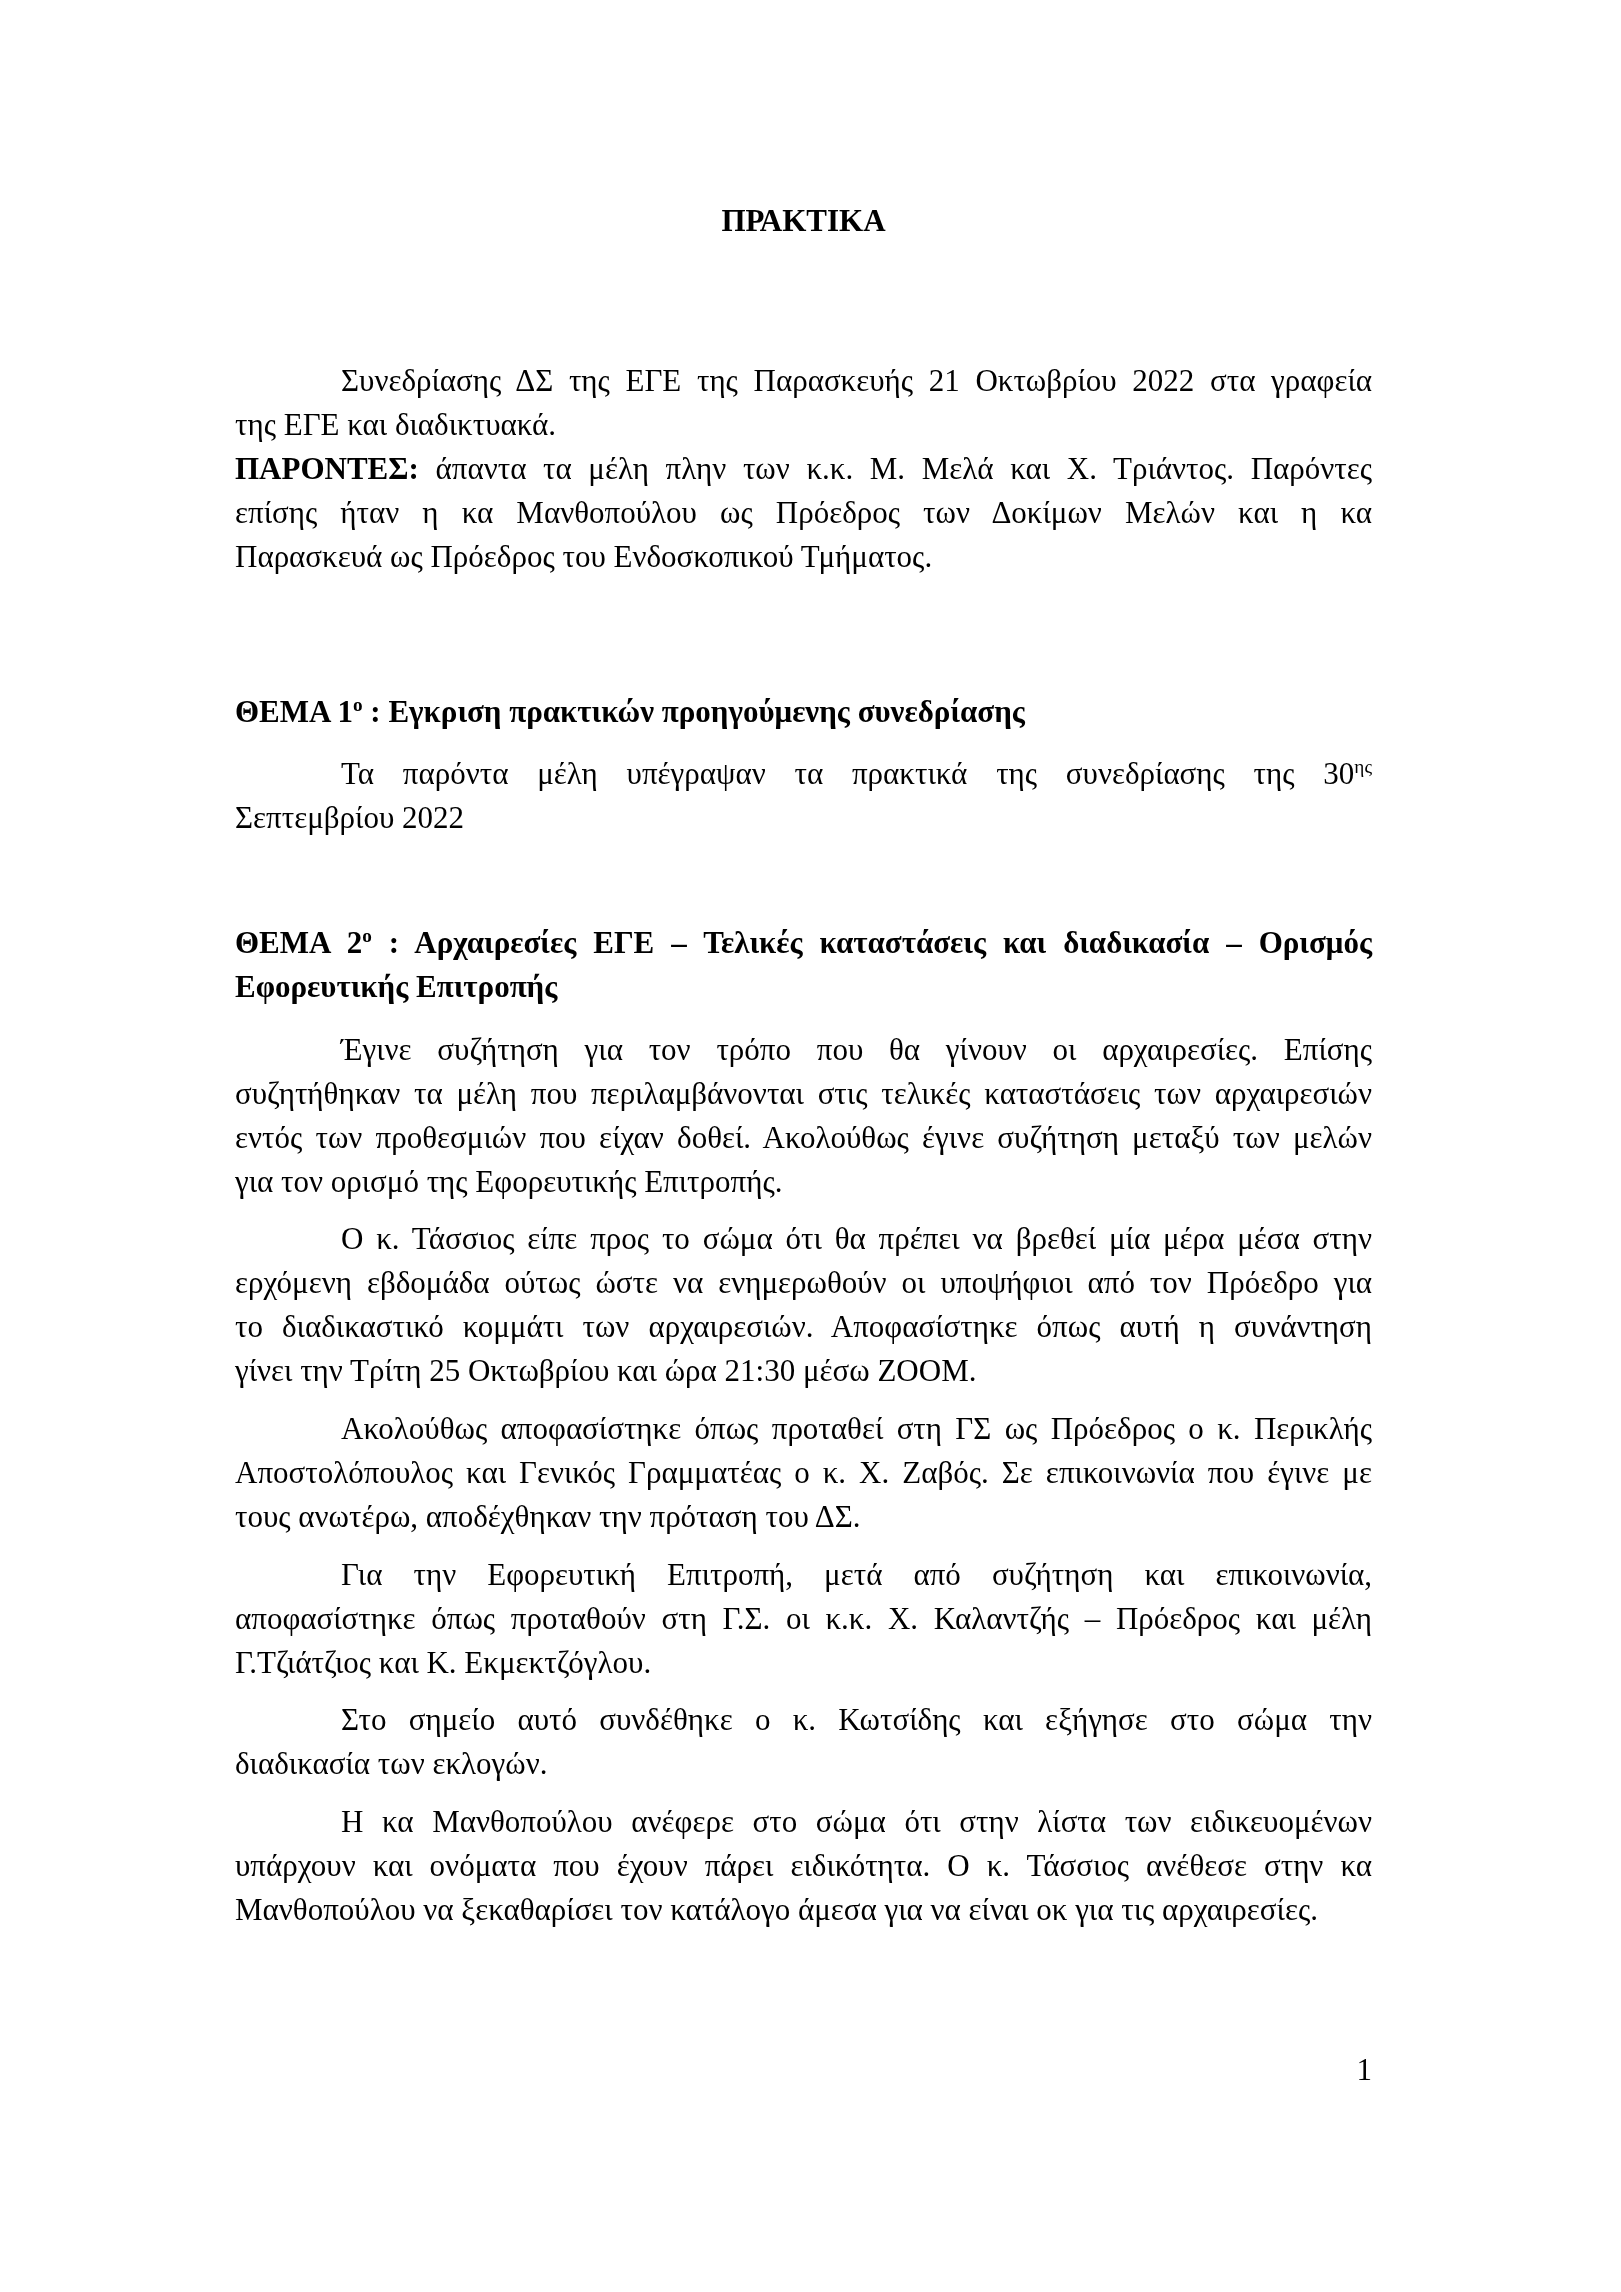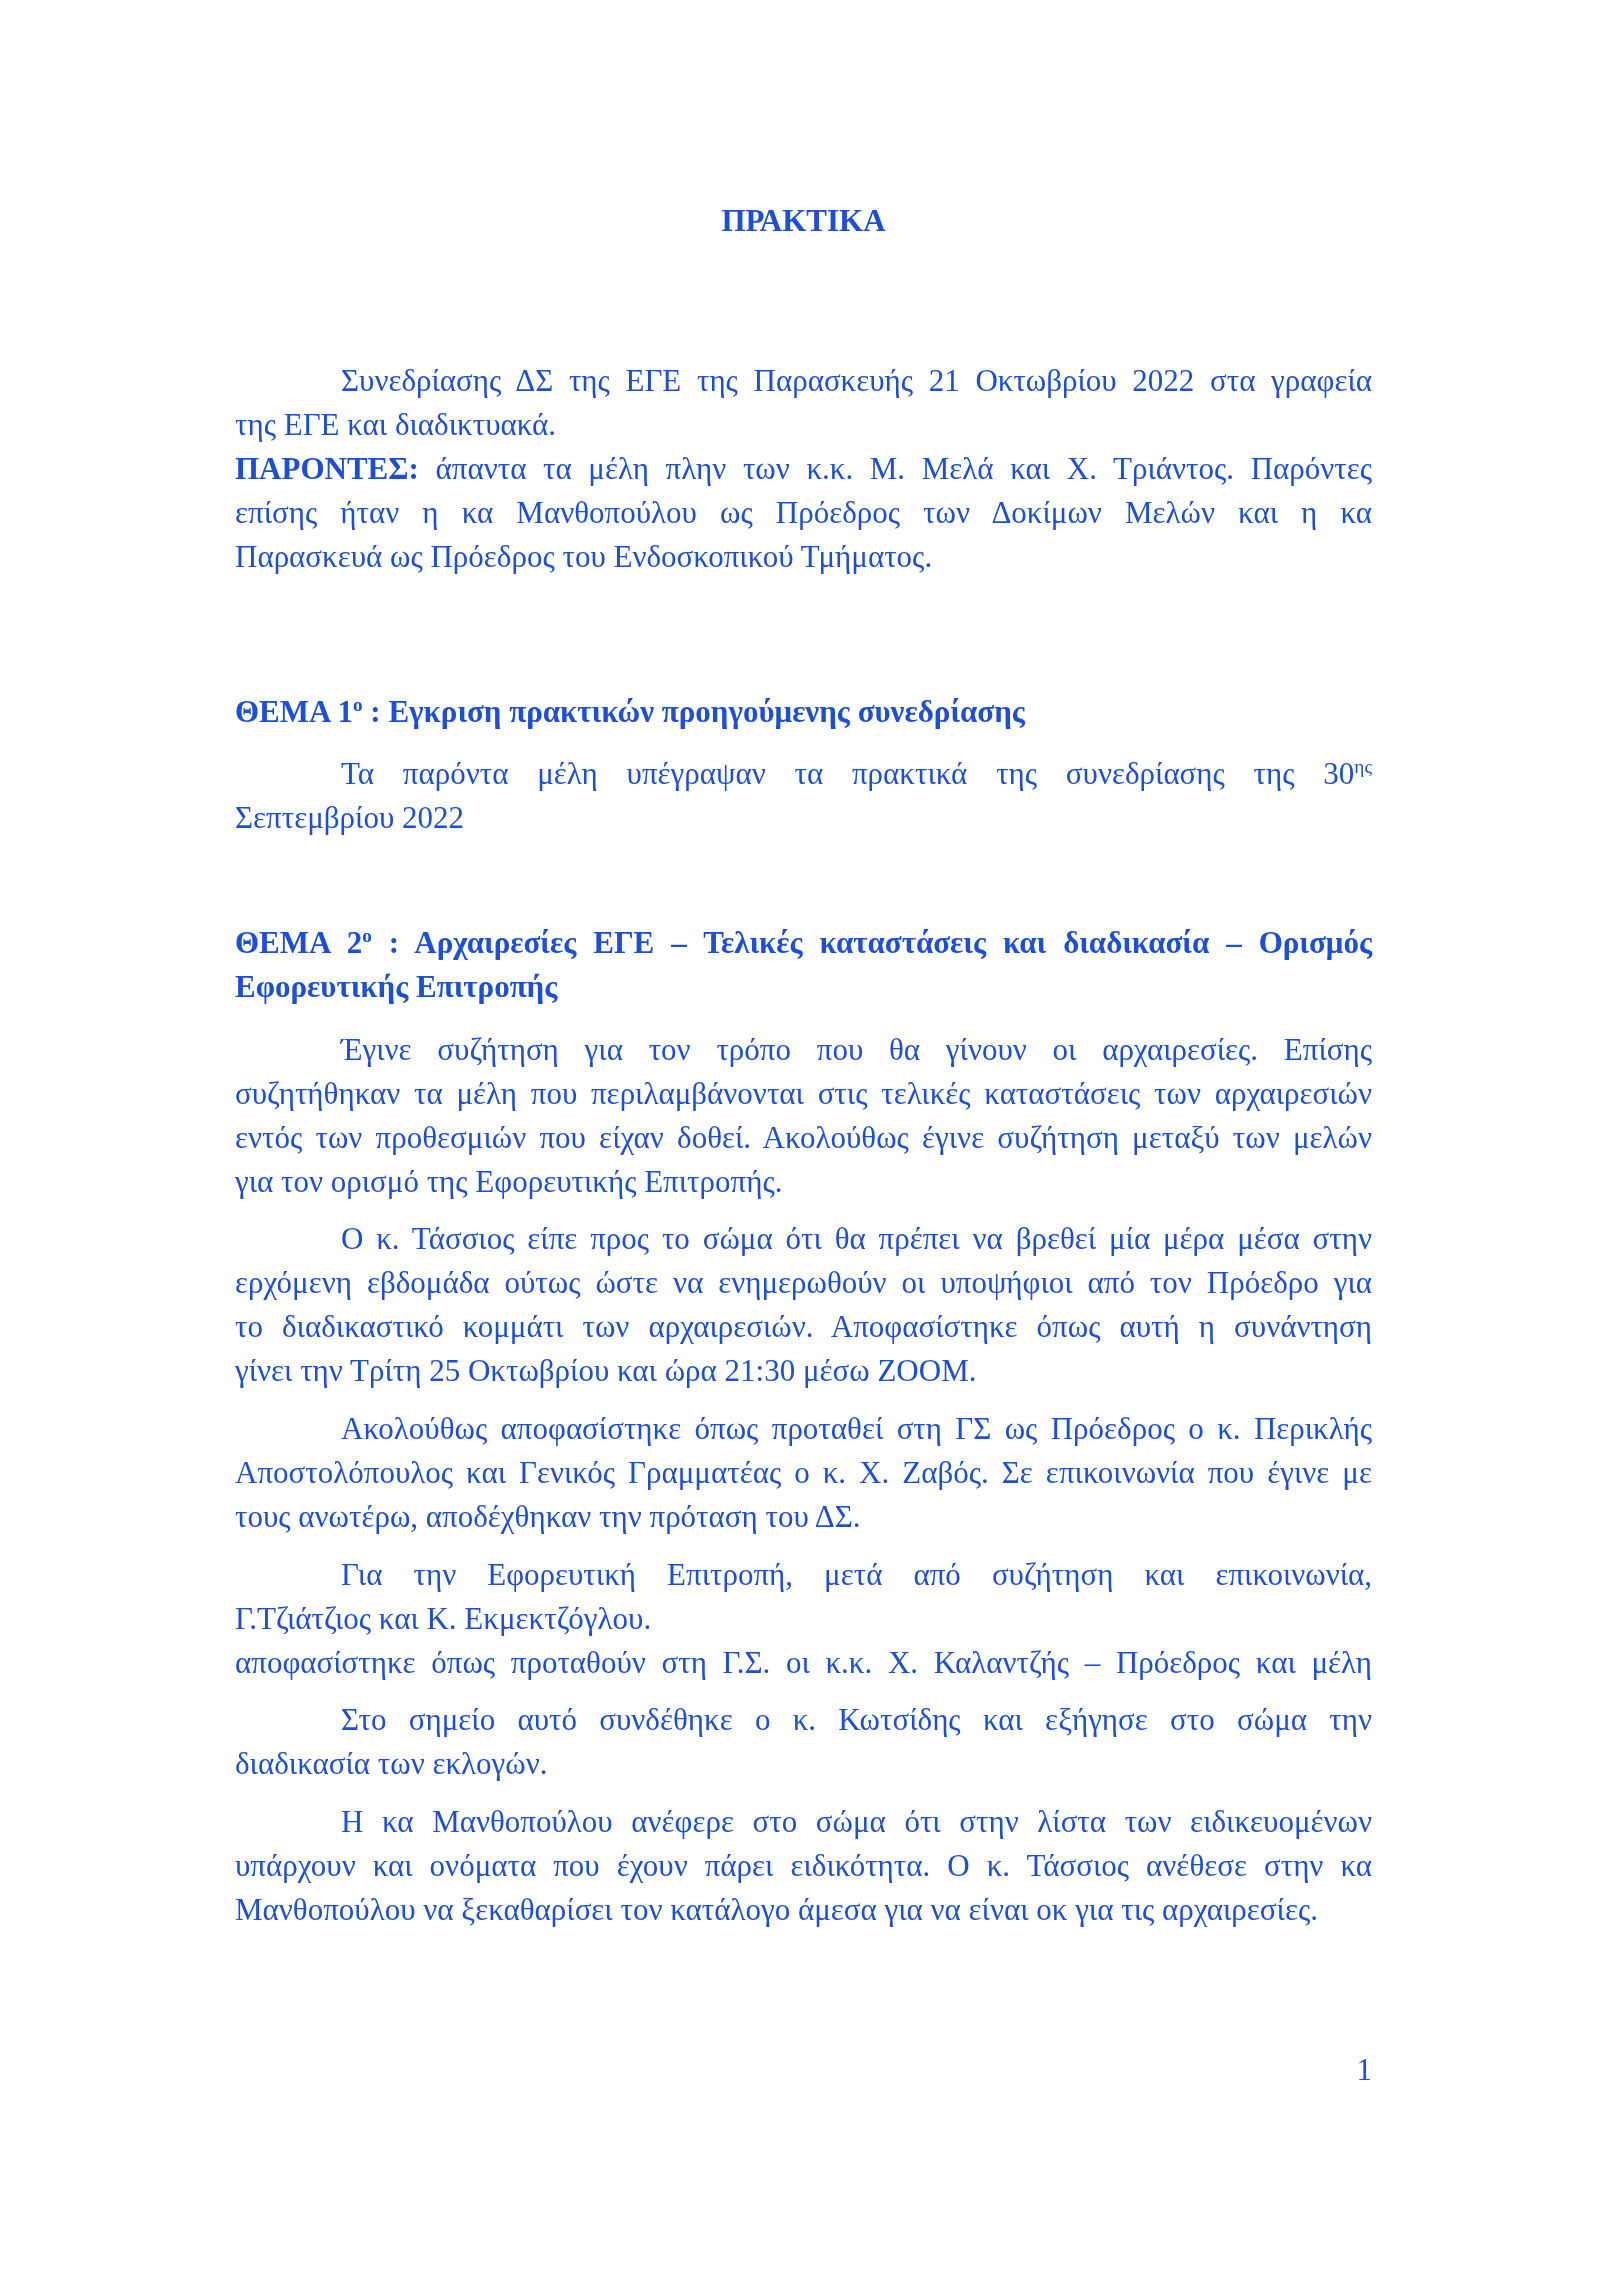--- a/index.html
+++ b/index.html
@@ -6,21 +6,21 @@
   html, body {
     margin: 0;
     padding: 0;
     background: #ffffff;
   }
   .page {
     width: 1621px;
     height: 2293px;
     box-sizing: border-box;
     background: #ffffff;
-    color: #1d4ed8;
+    color: #000000;
     font-family: "Liberation Serif", "DejaVu Serif", serif;
     font-size: 31px;
     line-height: 44px;
     padding: 199px 249px 0 235px;
     position: relative;
     overflow: hidden;
   }
   .line {
     text-align: justify;
     text-align-last: justify;
@@ -104,22 +104,22 @@
         <div class="line">το διαδικαστικό κομμάτι των αρχαιρεσιών. Αποφασίστηκε όπως αυτή η συνάντηση</div>
         <div class="line end">γίνει την Τρίτη 25 Οκτωβρίου και ώρα 21:30 μέσω ZOOM.</div>
       </div>
       <div class="para">
         <div class="line ind">Ακολούθως αποφασίστηκε όπως προταθεί στη ΓΣ ως Πρόεδρος  ο κ. Περικλής</div>
         <div class="line">Αποστολόπουλος και Γενικός Γραμματέας  ο κ. Χ. Ζαβός. Σε επικοινωνία που έγινε με</div>
         <div class="line end">τους ανωτέρω, αποδέχθηκαν την πρόταση του ΔΣ.</div>
       </div>
       <div class="para">
         <div class="line ind">Για την Εφορευτική Επιτροπή, μετά από συζήτηση και επικοινωνία,</div>
+        <div class="line">αποφασίστηκε όπως προταθούν στη Γ.Σ. οι κ.κ. Χ. Καλαντζής – Πρόεδρος και μέλη</div>
         <div class="line end">Γ.Τζιάτζιος και Κ. Εκμεκτζόγλου.</div>
-        <div class="line">αποφασίστηκε όπως προταθούν στη Γ.Σ. οι κ.κ. Χ. Καλαντζής – Πρόεδρος και μέλη</div>
       </div>
       <div class="para">
         <div class="line ind">Στο σημείο αυτό συνδέθηκε ο κ. Κωτσίδης και εξήγησε στο σώμα την</div>
         <div class="line end">διαδικασία των εκλογών.</div>
       </div>
       <div class="para">
         <div class="line ind">Η κα Μανθοπούλου ανέφερε στο σώμα ότι στην λίστα των ειδικευομένων</div>
         <div class="line">υπάρχουν και ονόματα που έχουν πάρει ειδικότητα. Ο κ. Τάσσιος ανέθεσε στην κα</div>
         <div class="line end">Μανθοπούλου να ξεκαθαρίσει τον κατάλογο άμεσα για να είναι οκ για τις αρχαιρεσίες.</div>
       </div>

